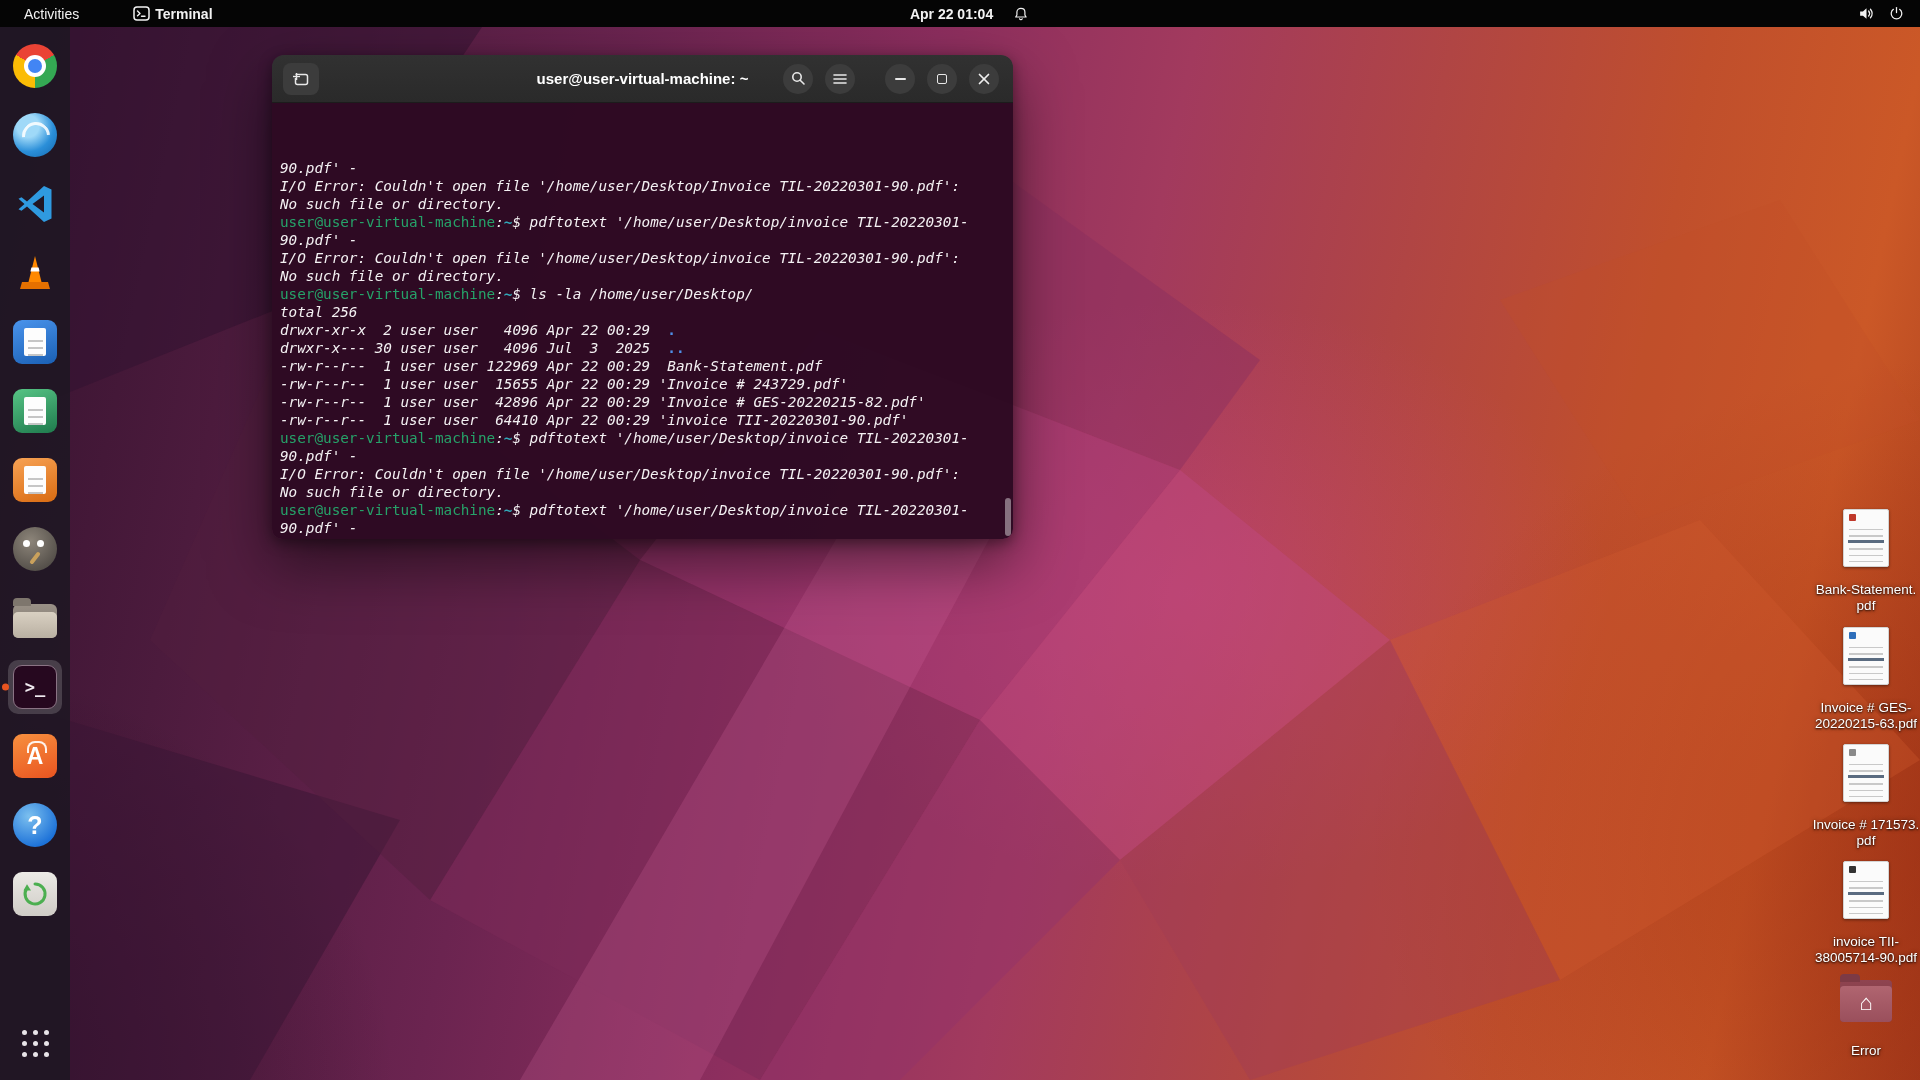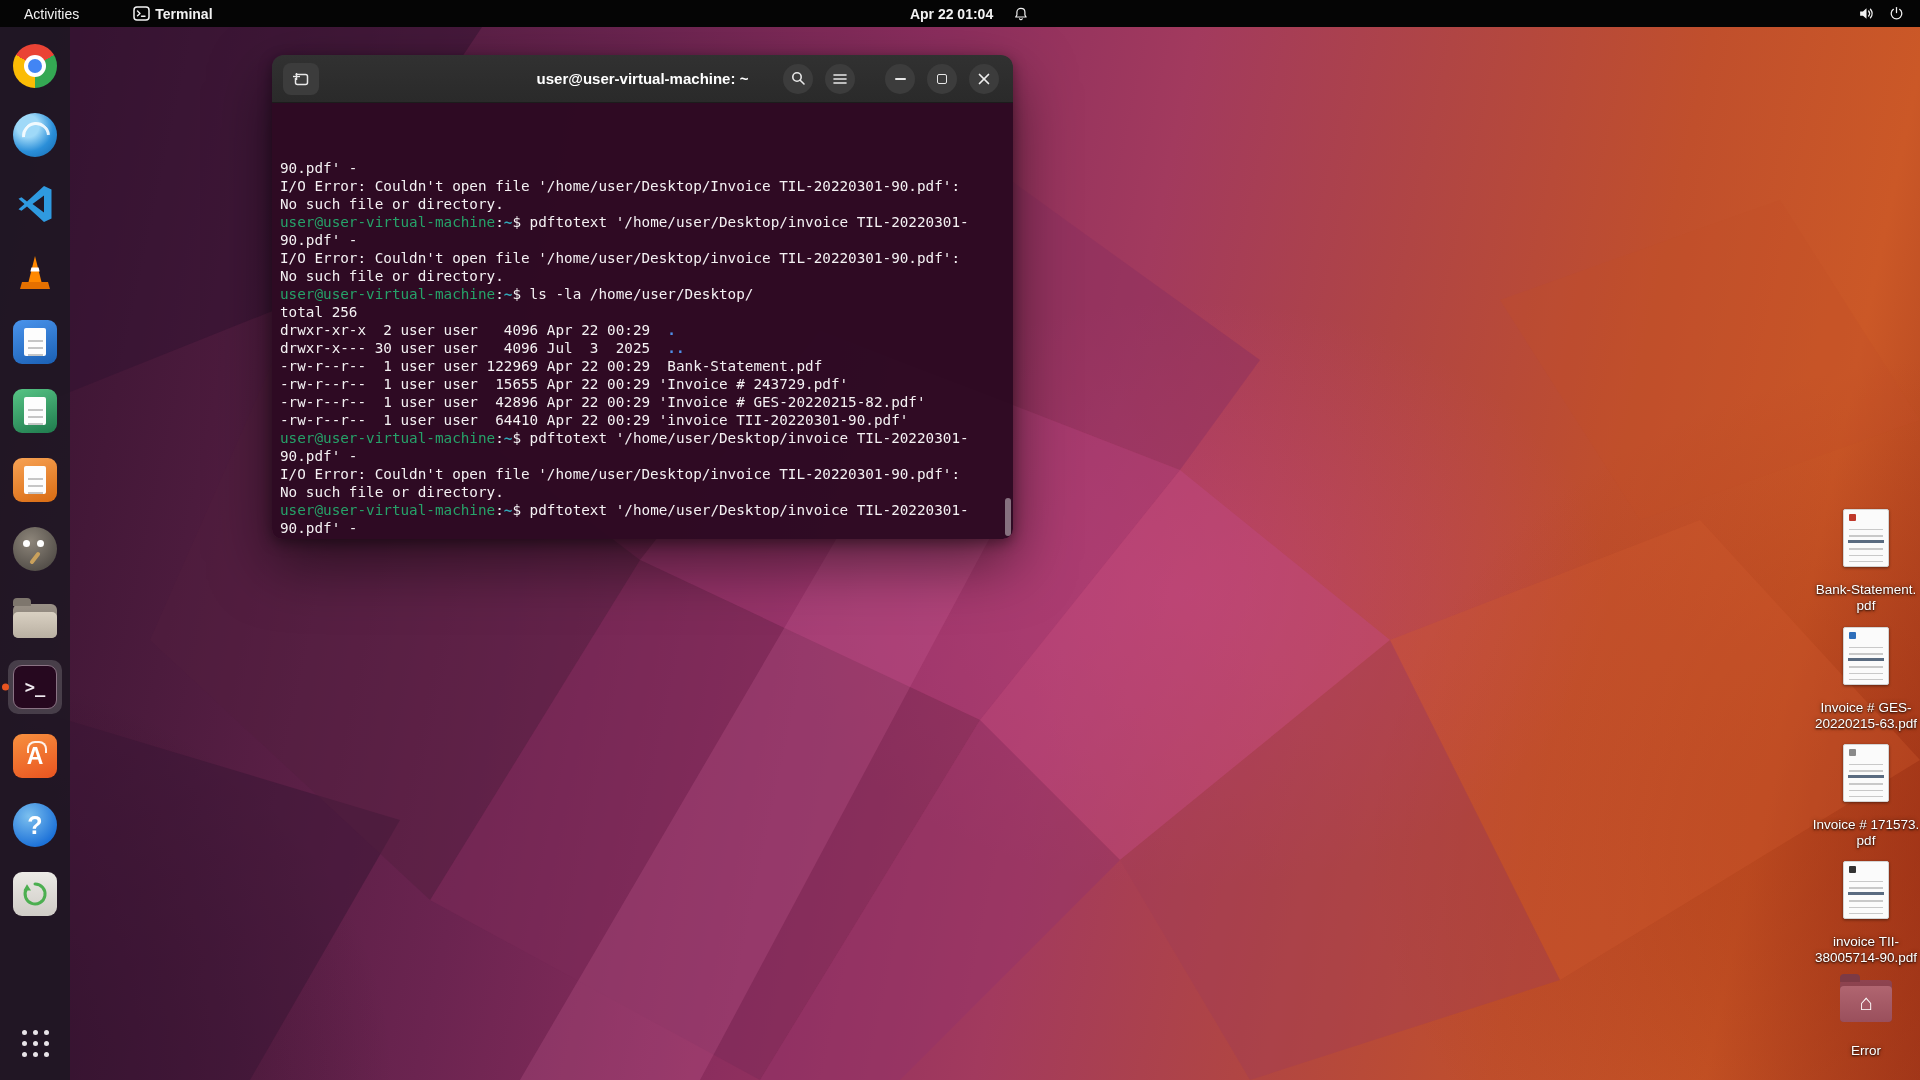--- a/index.html
+++ b/index.html
@@ -110,21 +110,21 @@
   .tbar-right .sep { width:6px; }
   .g-min { width:11px; height:2px; background:#e8e8e8; border-radius:1px; }
   .g-max { width:10px; height:10px; border:1.7px solid #e8e8e8; border-radius:2px; }
 
   .term-body {
     flex:1; background:rgba(46,10,35,.985); position:relative;
     font-family:"DejaVu Sans Mono", monospace; font-size:14.3px; line-height:18px;
     padding:2px 8px; color:#f4f1f3; white-space:pre; overflow:hidden; cursor:text;
   }
   .tline { height:18px; }
-  .seg-plain  { color:#f4f1f3; }
+  .seg-plain  { color:#f4f1f3;font-style:italic; }
   .seg-prompt { color:#26a269; font-weight:normal; }
   .seg-path   { color:#31a8b8; font-weight:bold; }
   .seg-dir    { color:#4f8fe8; font-weight:bold; }
   .term-scrollthumb {
     position:absolute; right:2px; top:395px; width:6px; height:38px;
     background:rgba(255,255,255,.42); border-radius:3px; cursor:pointer;
   }
 
   
   .desk-icons { position:absolute; left:1796px; top:0; width:140px; z-index:10; }

